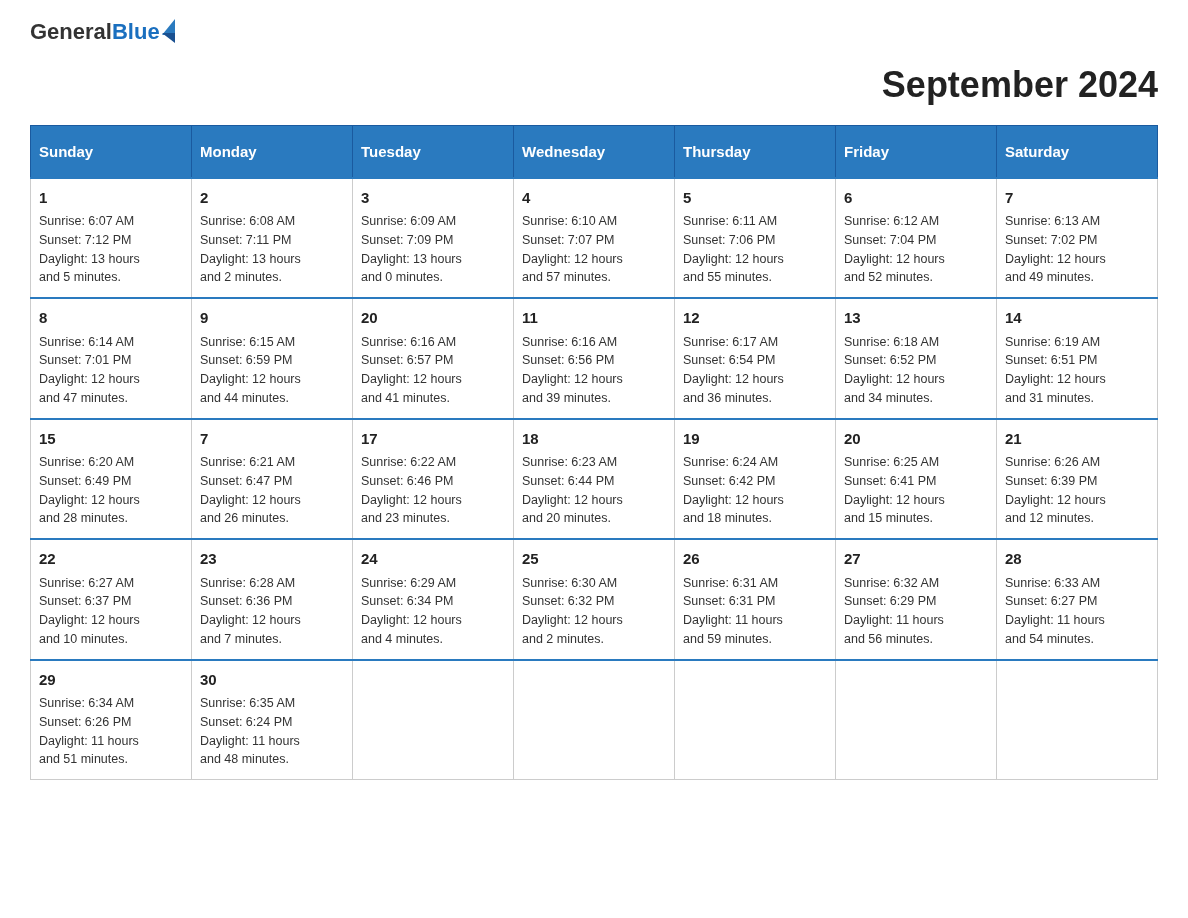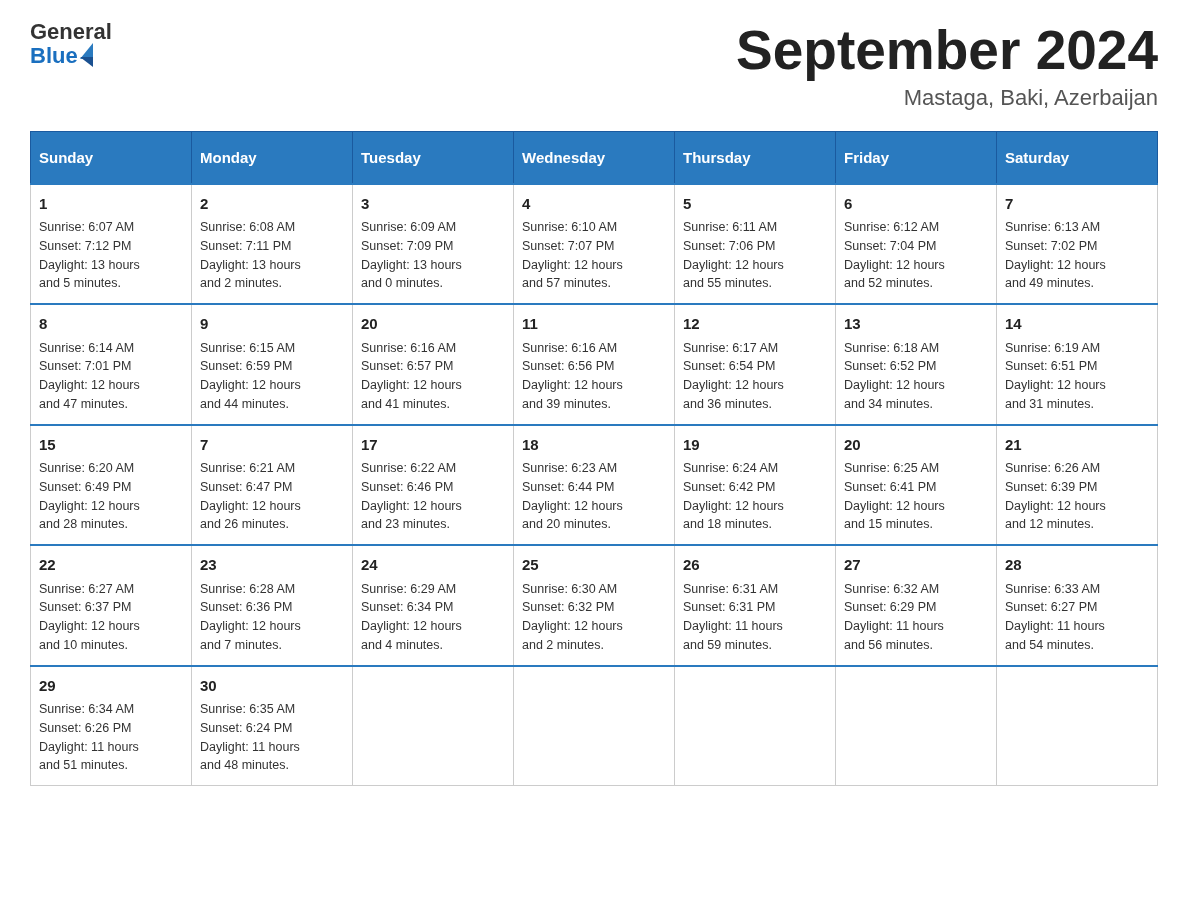--- a/index.html
+++ b/index.html
@@ -17,42 +17,42 @@
       align-items: flex-start;
       margin-bottom: 20px;
     }
     .logo {
       display: flex;
       align-items: center;
       gap: 0;
     }
     .logo-text {
       display: flex;
-      flex-direction: column;
     }
     .logo-general {
       font-size: 22px;
       font-weight: bold;
       color: #333;
       line-height: 1.1;
     }
     .logo-blue {
       font-size: 22px;
       font-weight: bold;
       color: #1a6fbf;
       line-height: 1.1;
     }
     .title-block {
       text-align: right;
     }
     .month-title {
-      font-size: 55px;
+      font-size: 36px;
       font-weight: 900;
       color: #222;
       line-height: 1.1;
+      margin-top: 45px;
     }
     .location {
       font-size: 22px;
       color: #555;
       margin-top: 4px;
     }
     table {
       width: 100%;
       border-collapse: collapse;
       table-layout: fixed;
@@ -106,21 +106,20 @@
         <span class="logo-blue">Blue</span>
         <div style="display:flex;flex-direction:column;margin-left:2px;margin-top:-2px;">
           <div style="width:0;height:0;border-left:13px solid transparent;border-right:0px solid transparent;border-bottom:16px solid #2a7abf;"></div>
           <div style="width:0;height:0;border-left:13px solid transparent;border-right:0px solid transparent;border-top:10px solid #1a5090;margin-top:-2px;"></div>
         </div>
       </div>
     </div>
   </div>
   <div class="title-block">
     <div class="month-title">September 2024</div>
-    <div class="location">Mastaga, Baki, Azerbaijan</div>
   </div>
 </div>
 
 <table>
   <thead>
     <tr>
     <th>Sunday</th>
         <th>Monday</th>
         <th>Tuesday</th>
         <th>Wednesday</th>

